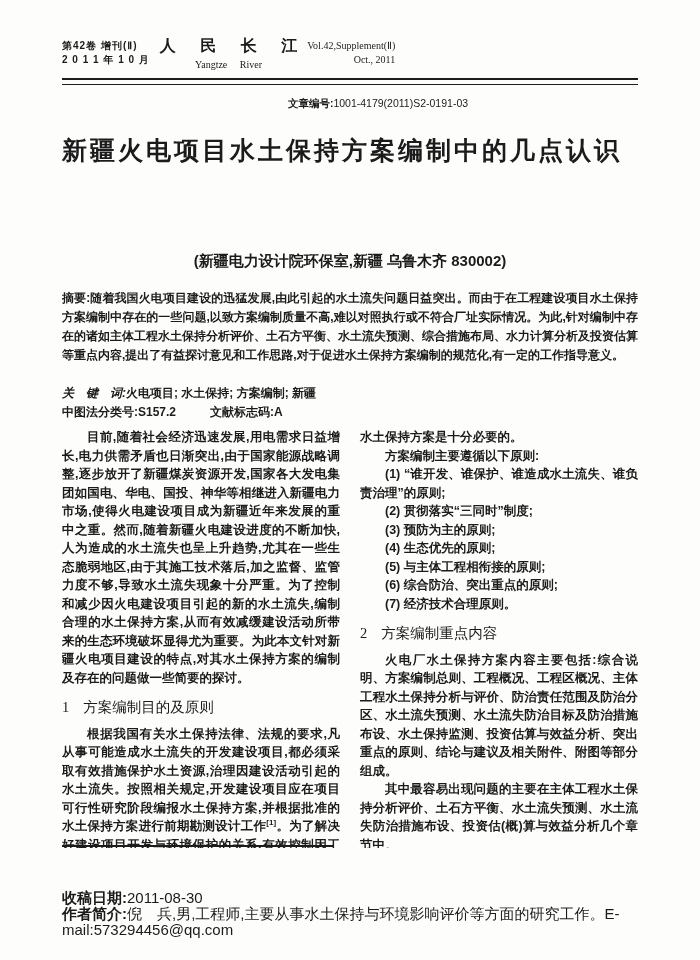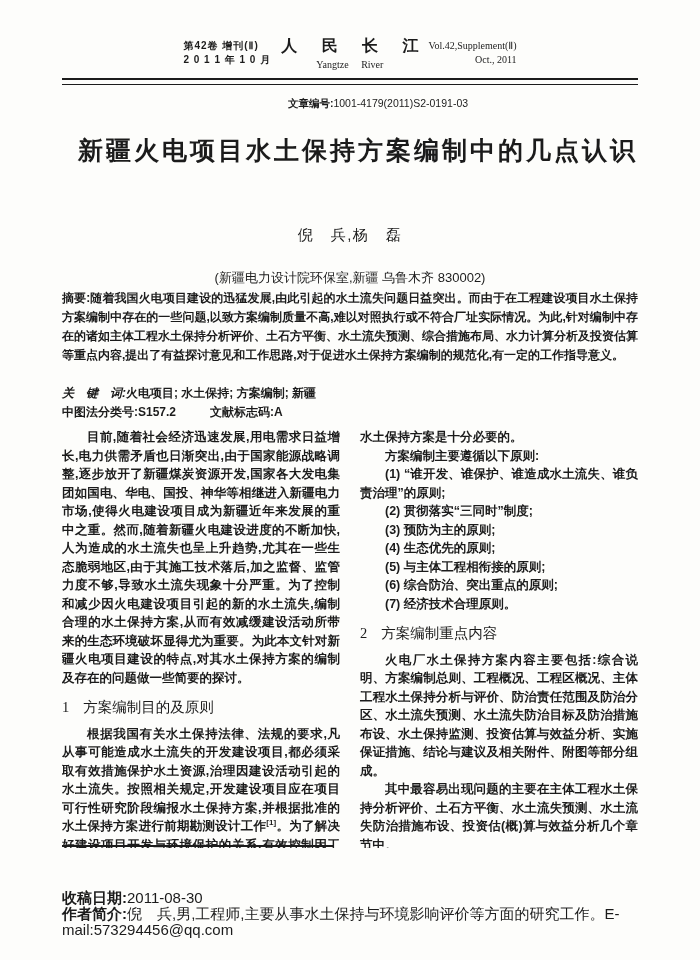--- a/index.html
+++ b/index.html
@@ -10,34 +10,34 @@
     color:#1b1b1b;
     -webkit-font-smoothing:antialiased;
   }
   .page {
     position:relative; width:700px; height:960px;
     background:#fdfdfb; overflow:hidden;
   }
   .blk { position:absolute; left:62px; width:576px; }
 
   
-  .jheader { top:36px; display:flex; justify-content:center; align-items:center; }
+  .jheader { top:36px; display:flex; justify-content:flex-start; align-items:center; }
   .jh-left { font-size:10px; line-height:14px; letter-spacing:1px; font-weight:600; }
   .jh-center { text-align:center; }
   .jh-cn { font-size:16px; font-weight:700; letter-spacing:10px; padding-left:10px; }
   .jh-en { font-size:10px; font-family:"Liberation Serif", serif; word-spacing:10px; margin-top:2px; }
   .jh-right { font-size:10px; line-height:14px; text-align:right; font-family:"Liberation Serif", serif; }
   .rule { top:78px; height:4px; border-top:2px solid #1c1c1c; border-bottom:1px solid #1c1c1c; }
 
   .article-id { top:97px; padding-left:28px; font-size:10.5px;text-align:center; }
   .article-id .lbl { font-weight:700; }
 
-  .paper-title { top:134px; text-align:right; font-size:25px; font-weight:700; letter-spacing:3px; }
+  .paper-title { top:134px; text-align:left; font-size:25px; font-weight:700; letter-spacing:3px; }
   .authors { top:226px; text-align:center; font-size:15px; letter-spacing:1.5px; }
-  .affiliation { top:269px; text-align:center; font-size:13px; font-weight:400; }
+  .affiliation { top:252px; text-align:center; font-size:15px; font-weight:700; }
 
   .abstract { top:289px; font-size:12px; line-height:19px; text-align:justify; font-weight:600; }
   .abstract .lbl { font-weight:700; }
   .keywords { top:385px; font-size:12px; font-weight:600; }
   .keywords .lbl { font-weight:700;font-style:italic; }
   .clc { top:404px; font-size:12px; font-weight:600; }
   .clc .lbl { font-weight:700; }
   .clc .gap { display:inline-block; width:34px; }
 
   
@@ -77,21 +77,20 @@
     </div>
   </div>
 
   <div class="blk rule"></div>
 
   <div class="blk article-id">
     <span class="lbl">文章编号:</span><span>1001-4179(2011)S2-0191-03</span>
   </div>
 
   <h1 class="blk paper-title" style="margin:0;">新疆火电项目水土保持方案编制中的几点认识</h1>
-  <div class="blk authors">倪　兵,杨　磊</div>
   <div class="blk affiliation">(新疆电力设计院环保室,新疆 乌鲁木齐 830002)</div>
 
   <div class="blk abstract">
     <span class="lbl">摘要:</span><span>随着我国火电项目建设的迅猛发展,由此引起的水土流失问题日益突出。而由于在工程建设项目水土保持方案编制中存在的一些问题,以致方案编制质量不高,难以对照执行或不符合厂址实际情况。为此,针对编制中存在的诸如主体工程水土保持分析评价、土石方平衡、水土流失预测、综合措施布局、水力计算分析及投资估算等重点内容,提出了有益探讨意见和工作思路,对于促进水土保持方案编制的规范化,有一定的工作指导意义。</span>
   </div>
 
   <div class="blk keywords">
     <span class="lbl">关　键　词:</span><span>火电项目; 水土保持; 方案编制; 新疆</span>
   </div>
 
@@ -114,21 +113,21 @@
       <p>(1) “谁开发、谁保护、谁造成水土流失、谁负责治理”的原则;</p>
       <p>(2) 贯彻落实“三同时”制度;</p>
       <p>(3) 预防为主的原则;</p>
       <p>(4) 生态优先的原则;</p>
       <p>(5) 与主体工程相衔接的原则;</p>
       <p>(6) 综合防治、突出重点的原则;</p>
       <p>(7) 经济技术合理原则。</p>
       <div class="sec-heading">
         <span class="no">2</span><span>方案编制重点内容</span>
       </div>
-      <p>火电厂水土保持方案内容主要包括:综合说明、方案编制总则、工程概况、工程区概况、主体工程水土保持分析与评价、防治责任范围及防治分区、水土流失预测、水土流失防治目标及防治措施布设、水土保持监测、投资估算与效益分析、实施保证措施、结论与建议及相关附件、附图等部分组成。</p>
+      <p>火电厂水土保持方案内容主要包括:综合说明、方案编制总则、工程概况、工程区概况、主体工程水土保持分析与评价、防治责任范围及防治分区、水土流失预测、水土流失防治目标及防治措施布设、水土保持监测、投资估算与效益分析、突出重点的原则、结论与建议及相关附件、附图等部分组成。</p>
       <p>其中最容易出现问题的主要在主体工程水土保持分析评价、土石方平衡、水土流失预测、水土流失防治措施布设、投资估(概)算与效益分析几个章节中。</p>
 
     </div>
   </div>
 
   <div class="blk footline"></div>
   <div class="blk footnote">
     <div>
       <span class="lbl">收稿日期:</span><span>2011-08-30</span>
     </div>

